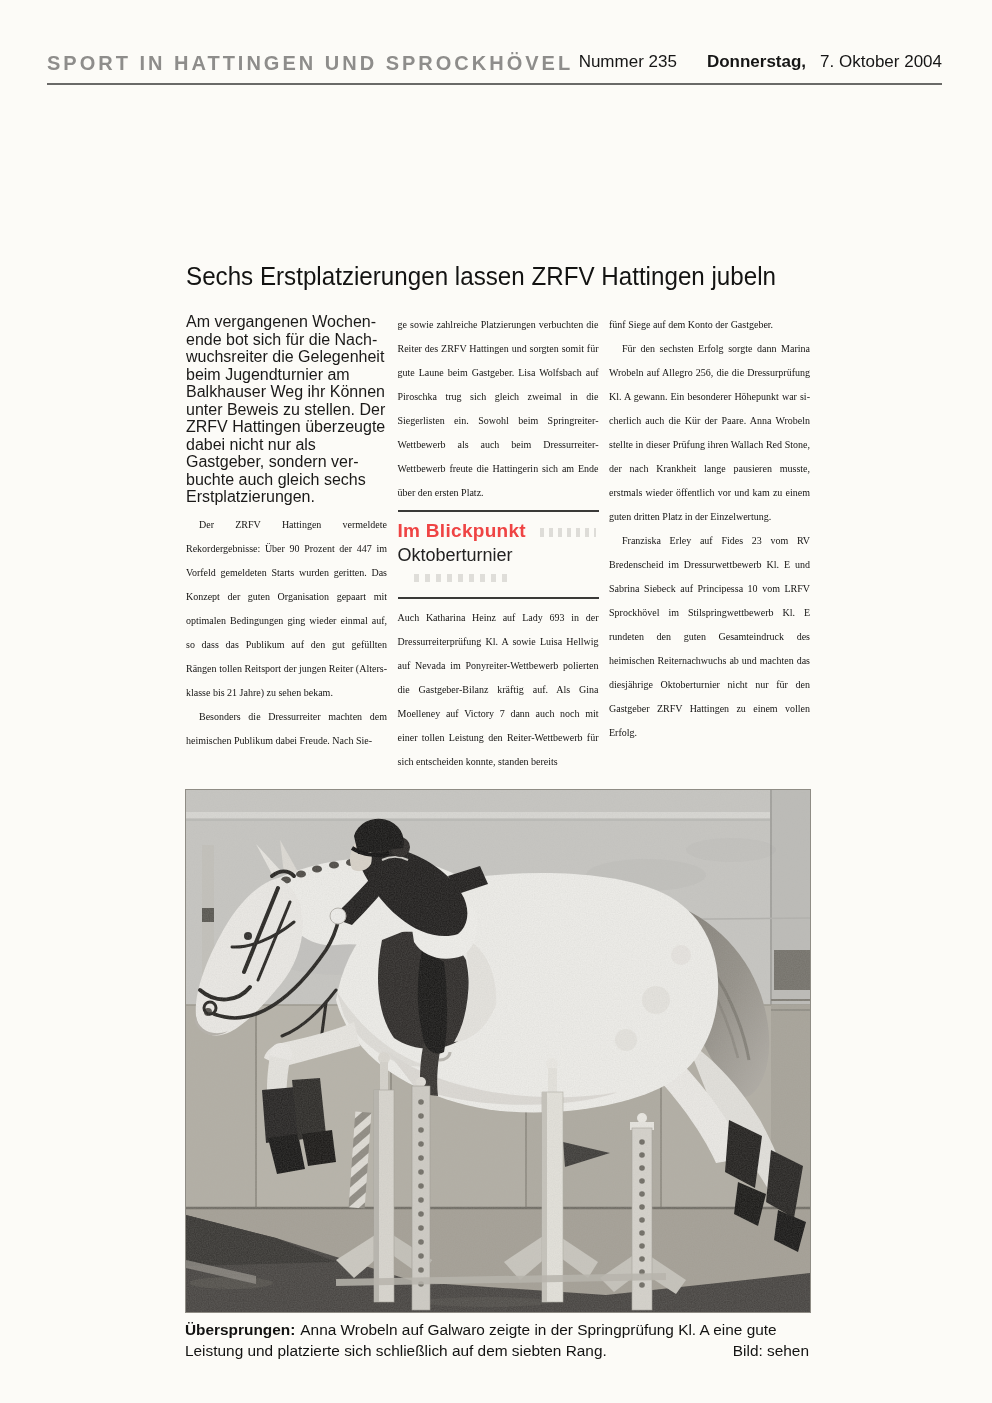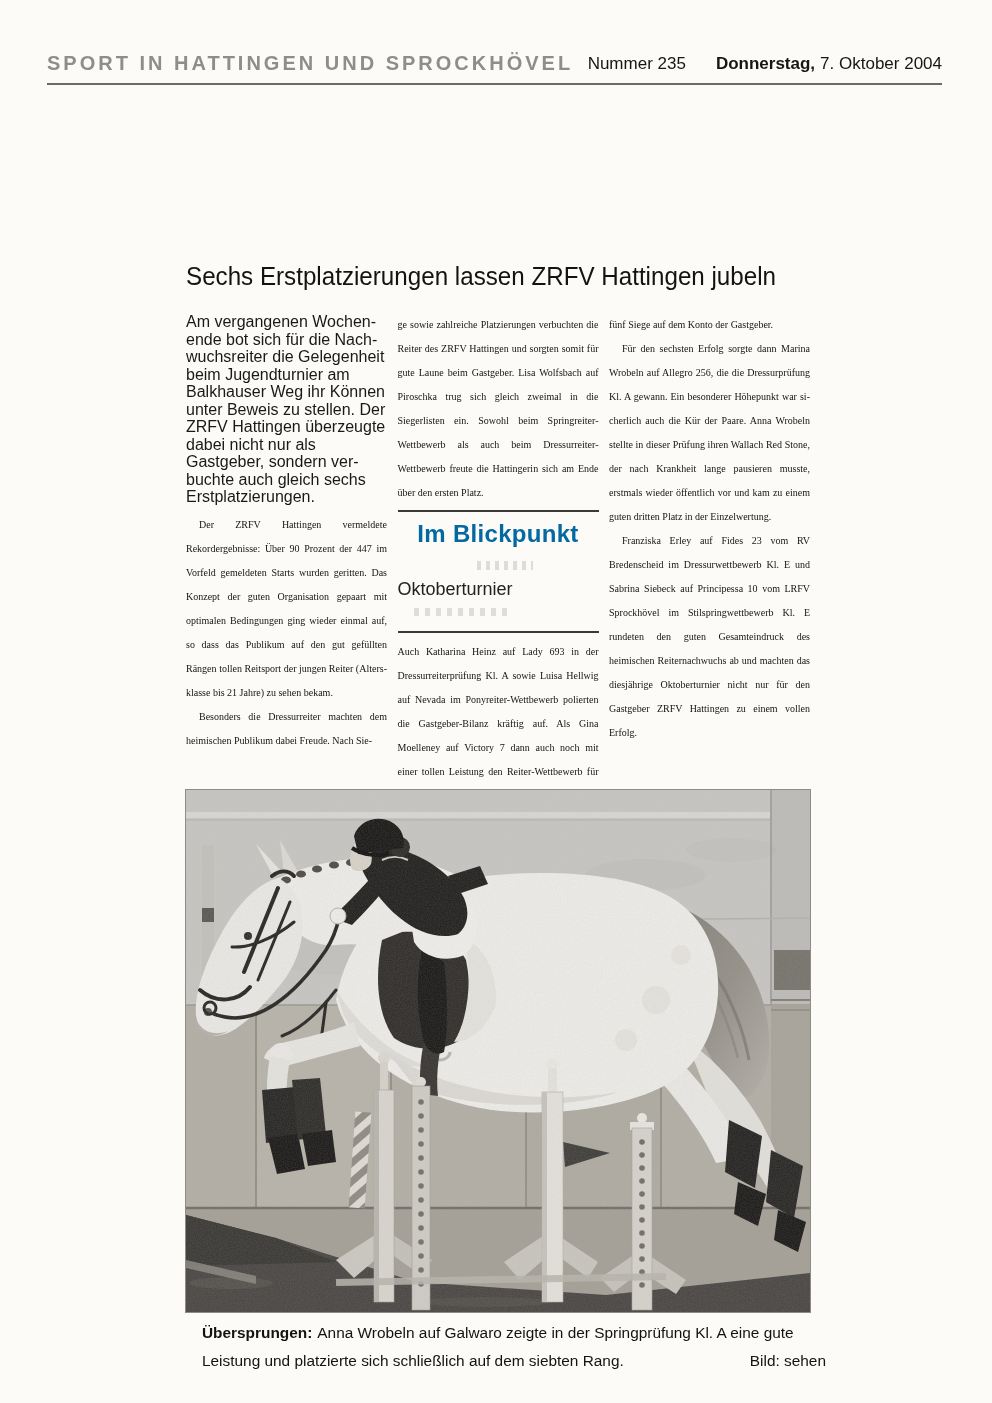--- a/index.html
+++ b/index.html
@@ -1,26 +1,26 @@
 <!DOCTYPE html>
 <html lang="de"><head>
 <meta charset="utf-8">
 <style>
   html,body{margin:0;padding:0;}
   body{width:992px;height:1403px;background:#e9e7e2;font-family:"Liberation Sans",sans-serif;}
   .page{position:relative;width:992px;height:1403px;background:#fcfbf7;overflow:hidden;}
 
   
   .masthead{position:absolute;top:52px;left:47px;width:895px;display:flex;
-    justify-content:space-between;align-items:center;padding-bottom:8px;
+    justify-content:space-between;align-items:flex-start;padding-bottom:8px;
     border-bottom:2px solid #6a6a68;}
   .kicker{font-size:20px;font-weight:700;letter-spacing:3px;color:#8e8d8b;white-space:nowrap;}
   .issue-line{font-size:17px;color:#161616;white-space:nowrap;}
   .issue-line .weekday{font-weight:700;margin-left:30px;}
-  .issue-line .date{margin-left:5px;}
+  .issue-line .date{margin-left:14px;}
 
   
   .headline{position:absolute;top:116px;left:186px;margin:0;font-size:57px;font-weight:700;
     line-height:66px;letter-spacing:-1px;color:#0b0b0a;}
   .headline .hl{display:inline-block;transform:scaleX(.86);transform-origin:0 50%;white-space:nowrap;}
   .subhead{position:absolute;top:261px;left:186px;margin:0;font-size:26px;font-weight:400;
     color:#131312;}
   .subhead .hl{display:inline-block;transform:scaleX(.93);transform-origin:0 50%;white-space:nowrap;}
 
   
@@ -30,35 +30,35 @@
   p{margin:0;color:#151413;}
   .lead{font-family:"Liberation Sans",sans-serif;font-size:16px;line-height:17.5px;
     text-align:left;margin-bottom:7px;color:#1a1918;}
   .serif{font-family:"Liberation Serif",serif;font-size:10px;line-height:24px;
     text-align:justify;}
   .indent{text-indent:13px;}
 
   
   .blickpunkt{margin:5px 0 7px 0;border-top:2px solid #3a3a38;border-bottom:2px solid #3a3a38;
     padding:8px 0 10px 0;}
-  .bp-title{font-size:24px;font-weight:700;color:#0369a1;letter-spacing:.3px;text-align:center;}
+  .bp-title{font-size:19px;font-weight:700;color:#ef4444;letter-spacing:.3px;}
   .bp-title::after{content:"";display:inline-block;width:56px;height:9px;margin-left:14px;
     background:repeating-linear-gradient(90deg,#b9b7b2 0 4px,transparent 4px 9px);opacity:.45;}
   .bp-sub{font-size:18px;color:#222;margin-top:3px;}
   .bp-sub::after{content:"";display:inline-block;width:96px;height:8px;margin-left:16px;
     background:repeating-linear-gradient(90deg,#c2c0bb 0 5px,transparent 5px 11px);opacity:.5;}
 
   
   .photo{position:absolute;top:790px;left:186px;width:624px;height:522px;margin:0;
     outline:1px solid #8f8c85;}
   .photo svg{display:block;}
 
   
-  .caption{position:absolute;top:1319px;left:202px;width:624px;font-size:15.4px;
-    line-height:28px;color:#131312;}
+  .caption{position:absolute;top:1319px;left:185px;width:624px;font-size:15.4px;
+    line-height:21px;color:#131312;}
   .cap-label{font-weight:700;margin-right:5px;}
   .cap-credit{position:absolute;right:0;bottom:0;}
 </style>
 </head>
 <body>
 
 <div class="page">
 
   <header class="masthead">
     <div class="kicker">SPORT IN HATTINGEN UND SPROCKHÖVEL</div>

